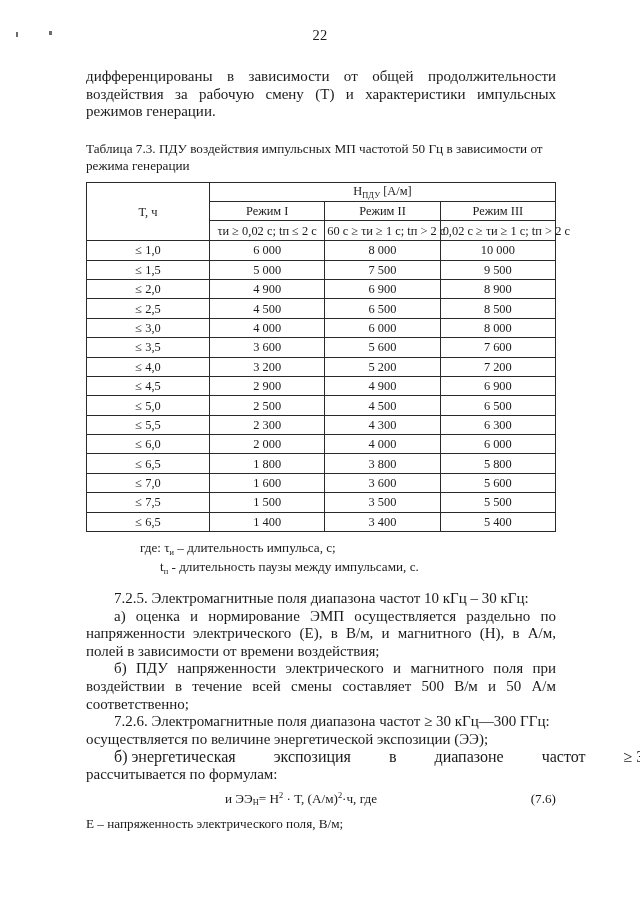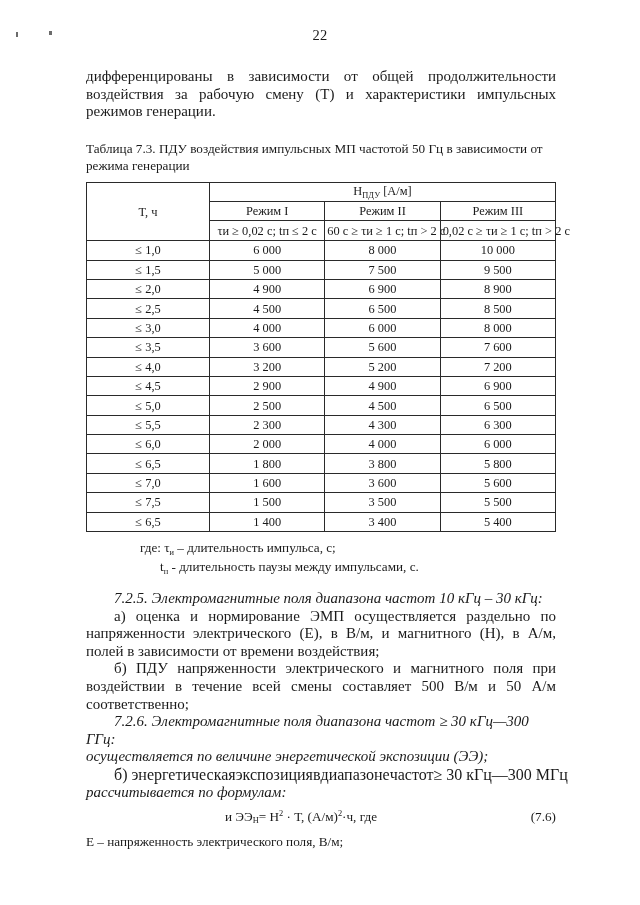--- a/index.html
+++ b/index.html
@@ -49,21 +49,21 @@
   }
 
   p {
     margin: 0;
     font-size: 15px;
     line-height: 17.6px;
     text-align: justify;
     text-justify: inter-word;
   }
   p.indent { text-indent: 28px; }
-  .nojust { text-align: left; font-style: italic; }
+  .nojust { text-align: left; }
 
   .gap-sm { height: 7px; }
   .gap-md { height: 13px; }
   .gap-lg { height: 19px; }
 
   .tbl-caption {
     font-size: 13.2px;
     line-height: 17.2px;
     text-align: left;
     margin: 0;
@@ -119,20 +119,21 @@
     font-size: 13.2px;
   }
 
   .deflist { font-size: 13.2px; line-height: 17.4px; }
   .deflist div { white-space: nowrap; }
 
   .spread {
     display: flex;
     justify-content: space-between;
     white-space: nowrap;
+    gap: 38px;
   }
   .spread-indent { padding-left: 28px; }
 </style>
 </head>
 <body>
 
 <div class="page">
 
   <div class="scan-speck speck-a"></div>
   <div class="scan-speck speck-b"></div>

